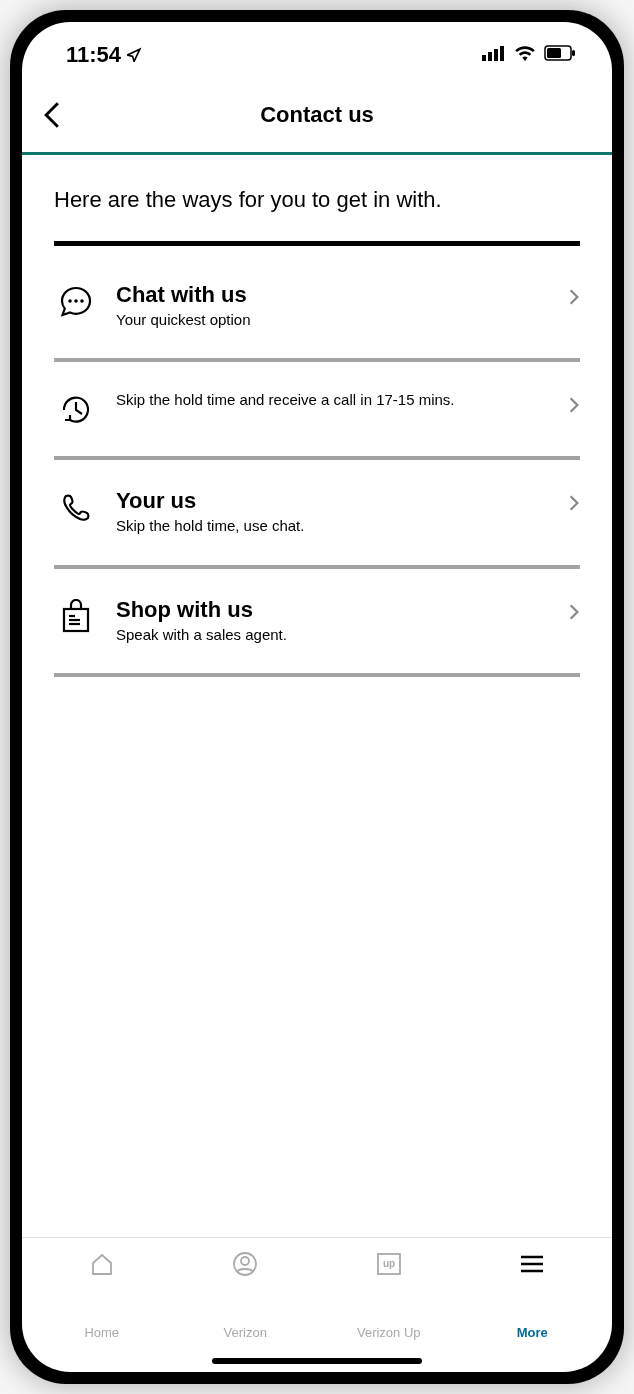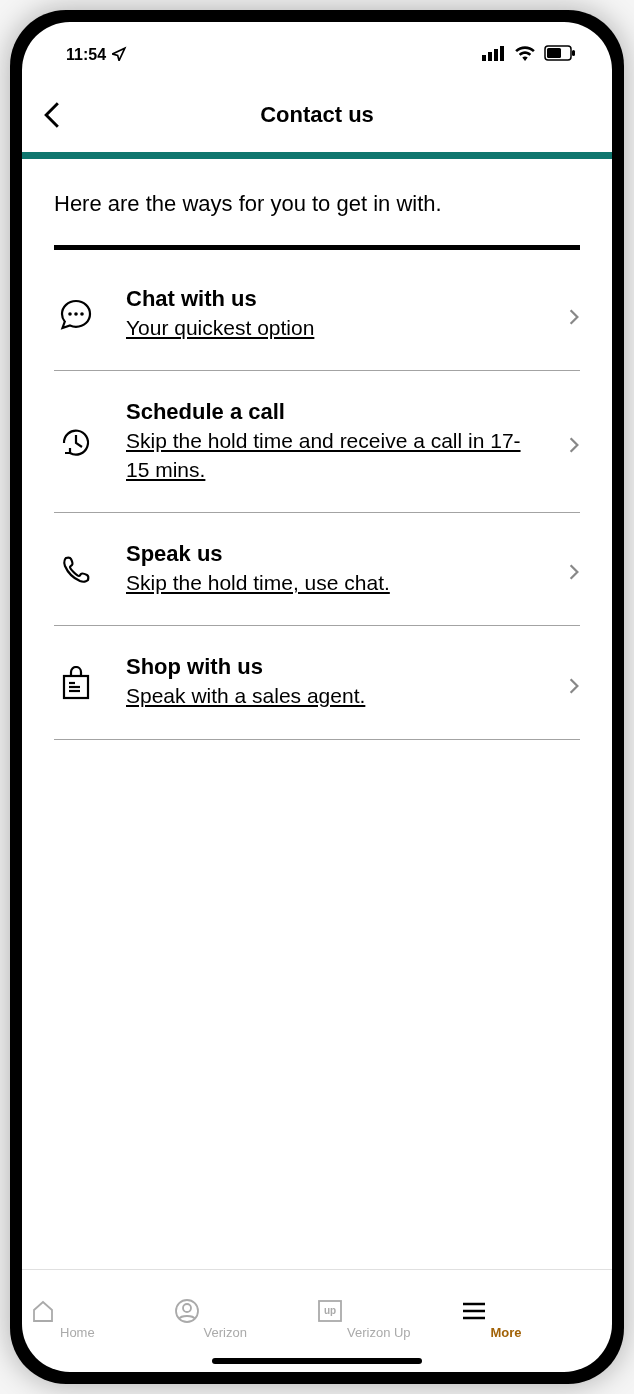--- a/index.html
+++ b/index.html
@@ -34,37 +34,37 @@
       position: relative;
     }
     .status-bar {
       display: flex;
       justify-content: space-between;
       align-items: center;
       padding: 18px 36px 8px 44px;
       height: 56px;
     }
     .status-time {
-      font-size: 16px;
+      font-size: 22px;
       font-weight: 600;
       display: flex;
-      align-items: center;
+      align-items: flex-start;
       gap: 6px;
     }
     .status-icons {
       display: flex;
       align-items: center;
       gap: 8px;
     }
     .nav-header {
       display: flex;
       align-items: center;
       padding: 24px 20px;
       position: relative;
-      border-bottom: 7px solid #0f766e;
+      border-bottom: 3px solid #0f766e;
     }
     .nav-back {
       position: absolute;
       left: 20px;
       display: flex;
       align-items: center;
     }
     .nav-title {
       font-size: 22px;
       font-weight: 700;
@@ -87,81 +87,81 @@
       color: #000;
       margin-bottom: 28px;
     }
     .thick-divider {
       border: none;
       border-top: 5px solid #000;
       margin-bottom: 8px;
     }
     .option-row {
       display: flex;
-      align-items: center;
+      align-items: flex-start;
       padding: 28px 0;
-      border-bottom: 1px solid #a3a3a3;
-      gap: 28px;
+      border-bottom: 4px solid #a3a3a3;
+      gap: 18px;
       cursor: pointer;
     }
     .option-icon {
       width: 44px;
       flex-shrink: 0;
       display: flex;
       justify-content: center;
       align-items: flex-start;
       padding-top: 2px;
     }
     .option-text {
       flex: 1;
     }
     .option-title {
       font-size: 22px;
       font-weight: 700;
       margin-bottom: 2px;
     }
     .option-desc {
-      font-size: 21px;
+      font-size: 15px;
       color: #000;
       line-height: 1.35;
-      text-decoration: underline;
     }
     .option-chevron {
       display: flex;
       align-items: center;
       color: #666;
       padding-top: 6px;
     }
     .tab-bar {
       display: flex;
       justify-content: space-around;
       align-items: center;
       padding: 12px 8px 4px 8px;
       border-top: 1px solid #e0e0e0;
     }
     .tab-item {
       display: flex;
+      flex-direction: column;
       align-items: center;
       gap: 4px;
       flex: 1;
       cursor: pointer;
     }
     .tab-icon {
       height: 28px;
       display: flex;
       align-items: center;
       justify-content: center;
     }
     .tab-label {
       font-size: 13px;
       color: #aaa;
       margin-top: 43px;
     }
     .tab-item.active .tab-label {
-      color: #a16207;
+      color: #0369a1;
       font-weight: 600;
     }
     .home-indicator {
       width: 210px;
       height: 6px;
       background: #000;
       border-radius: 3px;
       margin: 14px auto 8px auto;
     }
   </style>
@@ -241,38 +241,37 @@
 
       <div class="option-row">
         <div class="option-icon">
           <svg width="36" height="36" viewBox="0 0 36 36" fill="none" stroke="#000" stroke-width="2.2">
             <path d="M6 18 A12 12 0 1 1 12 28"></path>
             <polyline points="12,23 12,28 7,28"></polyline>
             <polyline points="18,10 18,18 24,22"></polyline>
           </svg>
         </div>
         <div class="option-text">
-          <div class="option-title">Schedule a call</div>
           <div class="option-desc">Skip the hold time and receive a call in 17-15 mins.</div>
         </div>
         <div class="option-chevron">
           <svg width="12" height="18" viewBox="0 0 10 16" fill="none" stroke="#888" stroke-width="2">
             <polyline points="2,2 8,8 2,14"></polyline>
           </svg>
         </div>
       </div>
 
       <div class="option-row">
         <div class="option-icon">
           <svg width="36" height="36" viewBox="0 0 36 36" fill="none" stroke="#000" stroke-width="2.2" stroke-linecap="round">
             <path d="M8 6 C8 6 12 5 13 7 C14 9 15 12 14 13 C13 14 12 14 12 15 C12 17 19 24 21 24 C22 24 22 23 23 22 C24 21 27 22 29 23 C31 24 30 28 30 28 C30 28 27 31 22 29 C15 26 10 21 7 14 C5 9 8 6 8 6 Z"></path>
           </svg>
         </div>
         <div class="option-text">
-          <div class="option-title">Speak us</div>
+          <div class="option-title">Your us</div>
           <div class="option-desc">Skip the hold time, use chat.</div>
         </div>
         <div class="option-chevron">
           <svg width="12" height="18" viewBox="0 0 10 16" fill="none" stroke="#888" stroke-width="2">
             <polyline points="2,2 8,8 2,14"></polyline>
           </svg>
         </div>
       </div>
 
       <div class="option-row">

